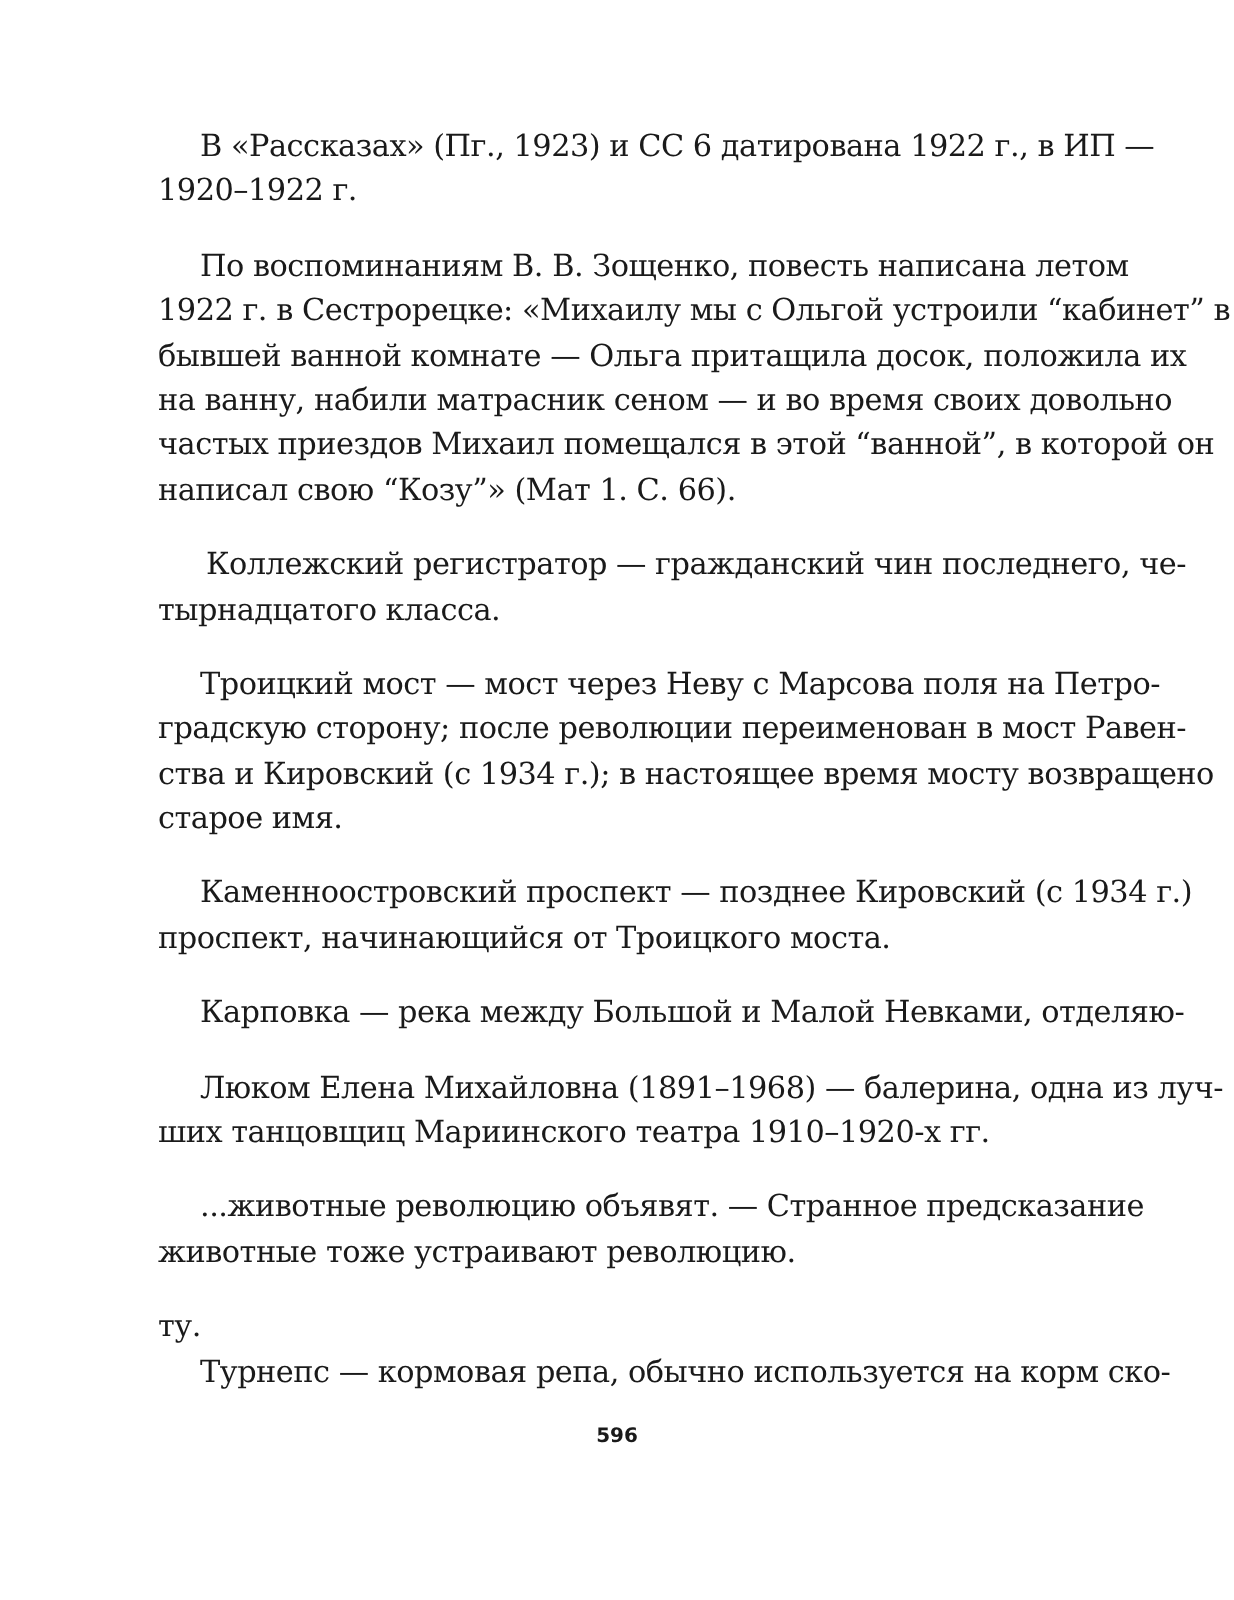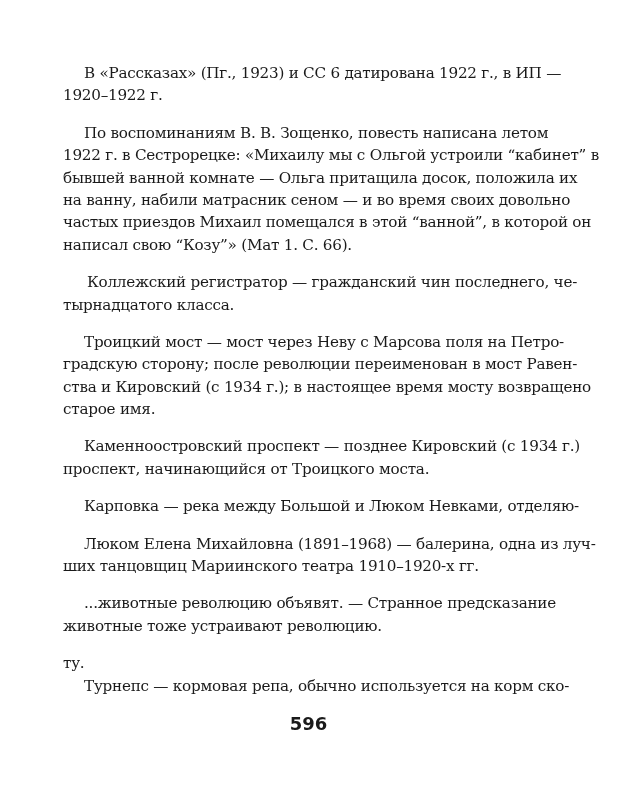--- a/index.html
+++ b/index.html
@@ -10,21 +10,21 @@
     body {
       width: 617px;
       height: 800px;
       position: relative;
       overflow: hidden;
       font-family: "DejaVu Serif", "Liberation Serif", serif;
       color: #1a1a1a;
     }
     .page {
       position: absolute;
-      left: 63px;
+      left: 79px;
       top: 62px;
       width: 470px;
     }
     .para {
       margin: 0;
       padding: 0;
     }
     .line {
       display: block;
       height: 22.4px;
@@ -42,21 +42,21 @@
     em, .it {
     }
     .page-number {
       position: absolute;
       left: 0;
       width: 617px;
       top: 713px;
       text-align: center;
       font-family: "DejaVu Sans", "Liberation Sans", sans-serif;
       font-weight: bold;
-      font-size: 18px;
+      font-size: 10px;
       color: #1a1a1a;
     }
   </style>
 </head>
 <body>
 
 <div class="page">
 
   <p class="para">
     <span class="line first">В «Рассказах» (Пг., 1923) и СС 6 датирована 1922 г., в ИП —</span>
@@ -83,21 +83,21 @@
     <span class="line">ства и Кировский (с 1934 г.); в настоящее время мосту возвращено</span>
     <span class="line last">старое имя.</span>
   </p>
 
   <p class="para">
     <span class="line first"><span class="it">Каменноостровский проспект</span><span> — позднее Кировский (с 1934 г.)</span></span>
     <span class="line last">проспект, начинающийся от Троицкого моста.</span>
   </p>
 
   <p class="para">
-    <span class="line first"><span class="it">Карповка</span><span> — река между Большой и Люком Невками, отделяю-</span></span>
+    <span class="line first"><span class="it">Карповка</span><span> — река между Большой и Малой Невками, отделяю-</span></span>
   </p>
 
 
   <p class="para">
     <span class="line first"><span class="it">Люком Елена Михайловна</span><span> (1891–1968) — балерина, одна из луч-</span></span>
     <span class="line last">ших танцовщиц Мариинского театра 1910–1920-х гг.</span>
   </p>
 
   <p class="para">
     <span class="line first"><span class="it">...животные революцию объявят.</span><span> — Странное предсказание</span></span>

